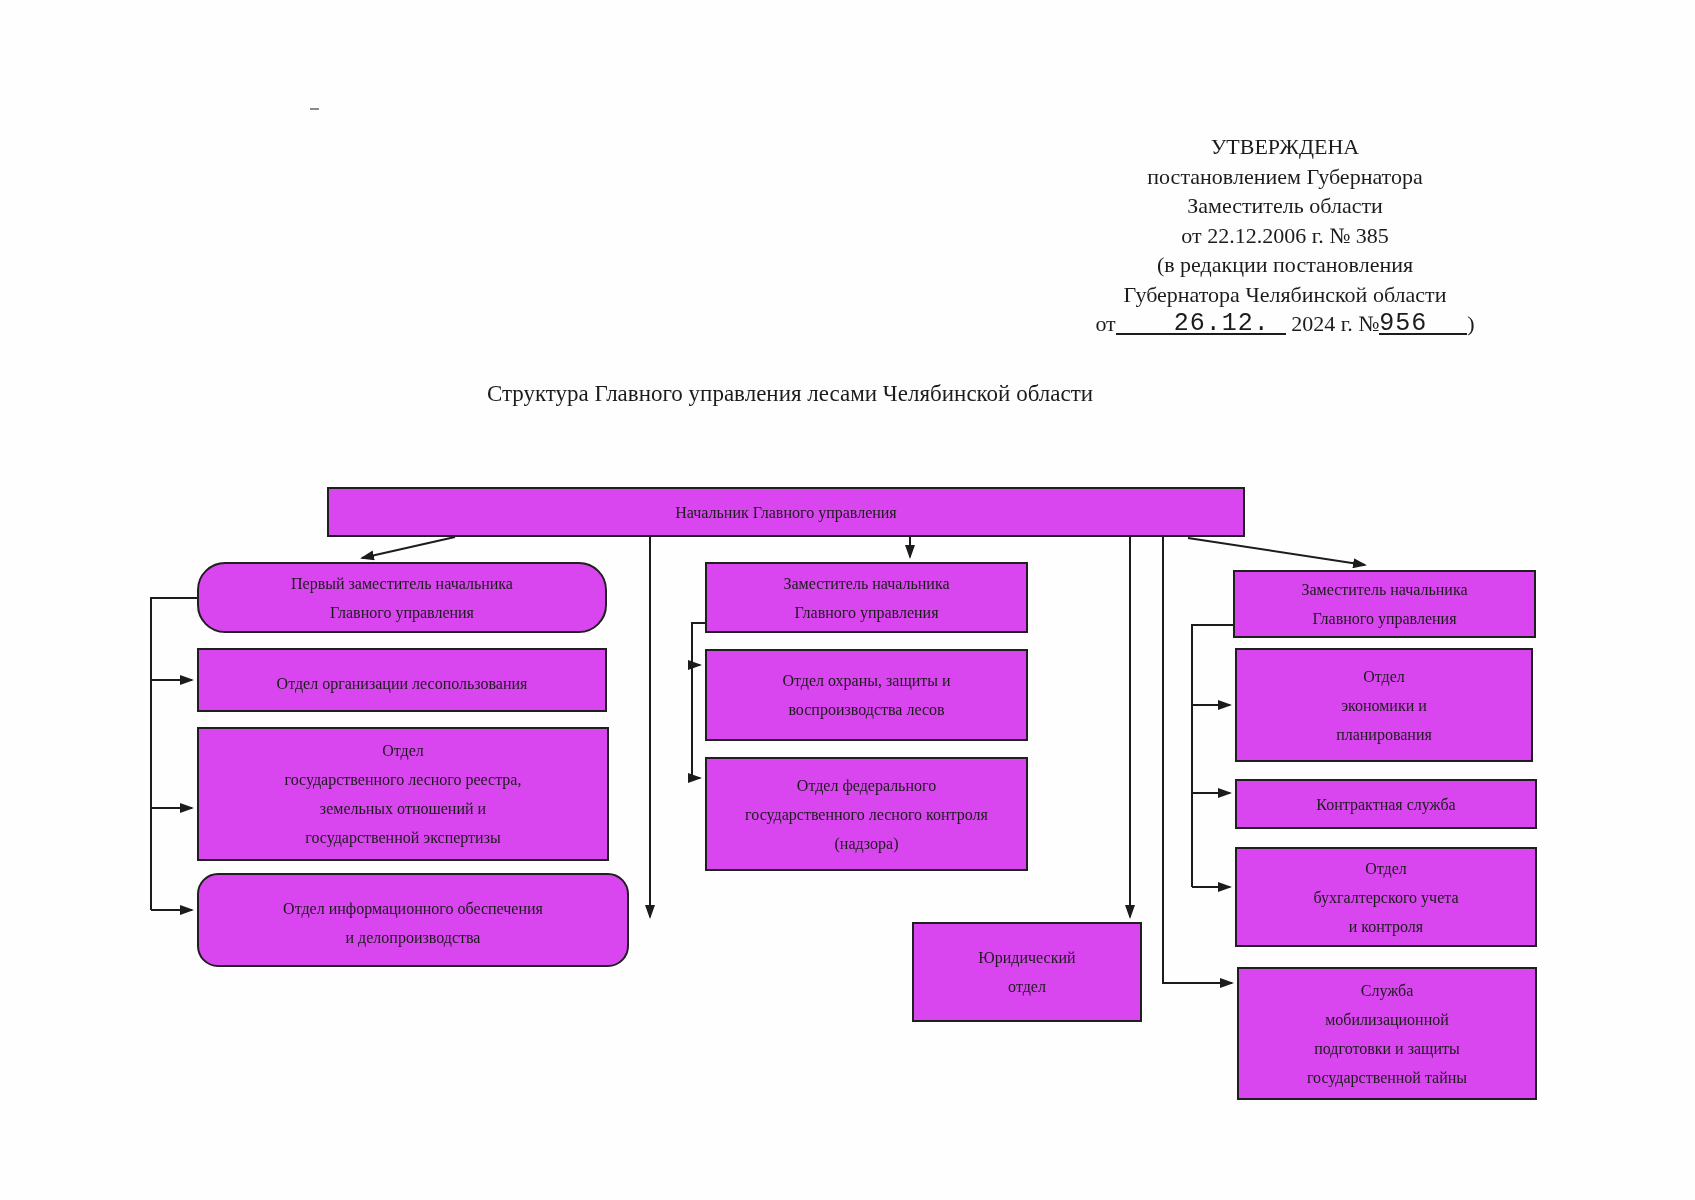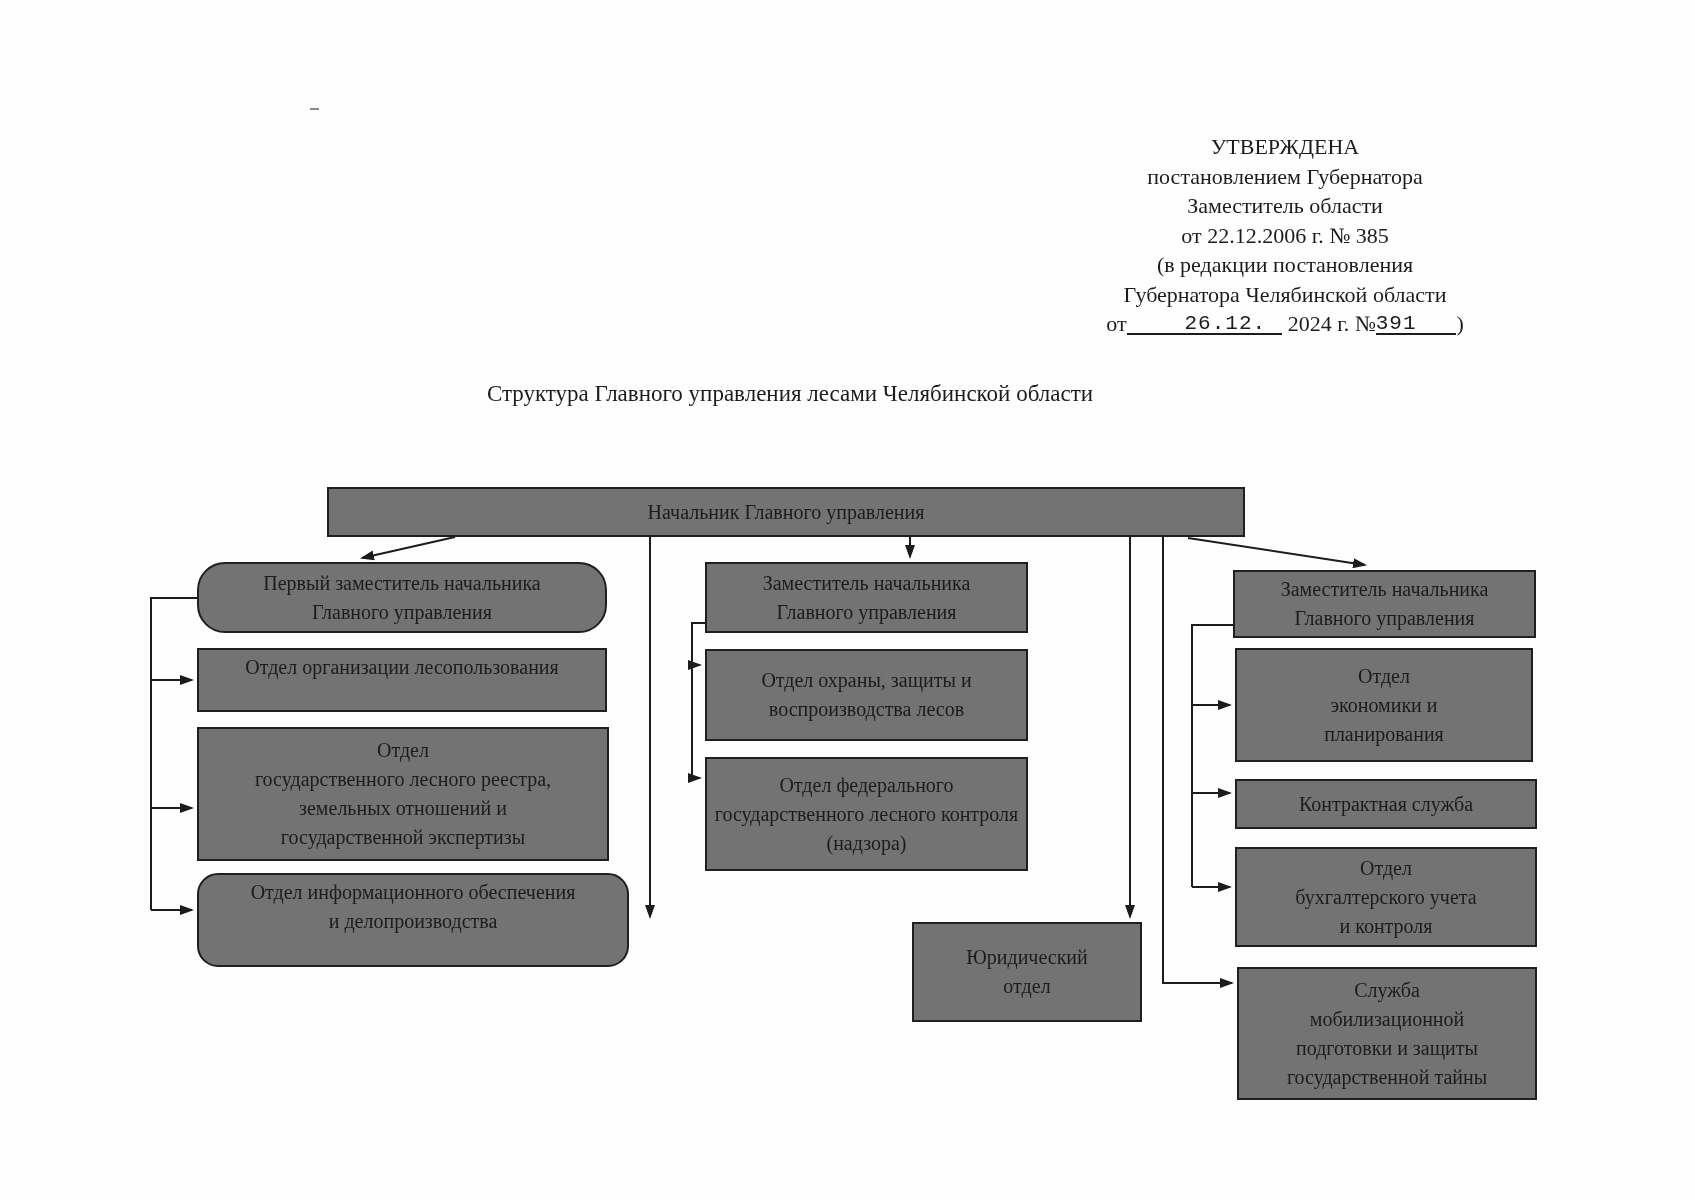--- a/index.html
+++ b/index.html
@@ -19,40 +19,40 @@
   .approval-fill-line{
     display:flex;justify-content:center;align-items:flex-start;
     white-space:pre;
   }
   .blank{display:inline-block;border-bottom:2px solid #1c1c1c;height:24px;}
   .blank.b1{width:58px;}
   .blank.b2{width:16px;}
   .blank.b3{width:40px;}
   .typed{
     font-family:"Liberation Mono","DejaVu Sans Mono",monospace;
-    font-size:21px;letter-spacing:1px;
+    font-size:25px;letter-spacing:1px;
     border-bottom:2px solid #1c1c1c;height:24px;display:inline-block;
   }
   
   .title{
     position:absolute;left:240px;top:381px;width:1100px;
     text-align:center;font-size:23px;
   }
   
   .node{
     position:absolute;
     border:2px solid #1f1f1f;
-    background:#737373;
+    background:#d946ef;
     display:flex;align-items:center;justify-content:center;
     text-align:center;
-    font-size:20px;line-height:29px;
+    font-size:16px;line-height:29px;
     white-space:pre-line;
     box-sizing:border-box;
   }
-  .node.text-high{align-items:flex-start;padding-top:3px;}
+  .node.text-high{align-items:flex-start;padding-top:19px;}
   
   svg.connectors{position:absolute;left:0;top:0;}
   .artifact{position:absolute;left:310px;top:108px;width:9px;height:2px;background:#8a8a8a;}
 </style>
 </head>
 <body>
 
 <div class="page">
 
   <div class="artifact"></div>
@@ -64,21 +64,21 @@
     <div>от 22.12.2006 г. № 385</div>
     <div>(в редакции постановления</div>
     <div>Губернатора Челябинской области</div>
     <div class="approval-fill-line">
       <span>от</span>
       <span class="blank b1"></span>
       <span class="typed">26.12.</span>
       <span class="blank b2"></span>
       <span> </span>
       <span>2024 г. №</span>
-      <span class="typed">391</span>
+      <span class="typed">956</span>
       <span class="blank b3"></span>
       <span>)</span>
     </div>
   </div>
 
   <div class="title">Структура Главного управления лесами Челябинской области</div>
 
   <svg class="connectors" width="1695" height="1200">
     <defs>
       <marker id="arr" markerUnits="userSpaceOnUse" markerWidth="14" markerHeight="10" refX="12" refY="5" orient="auto">

